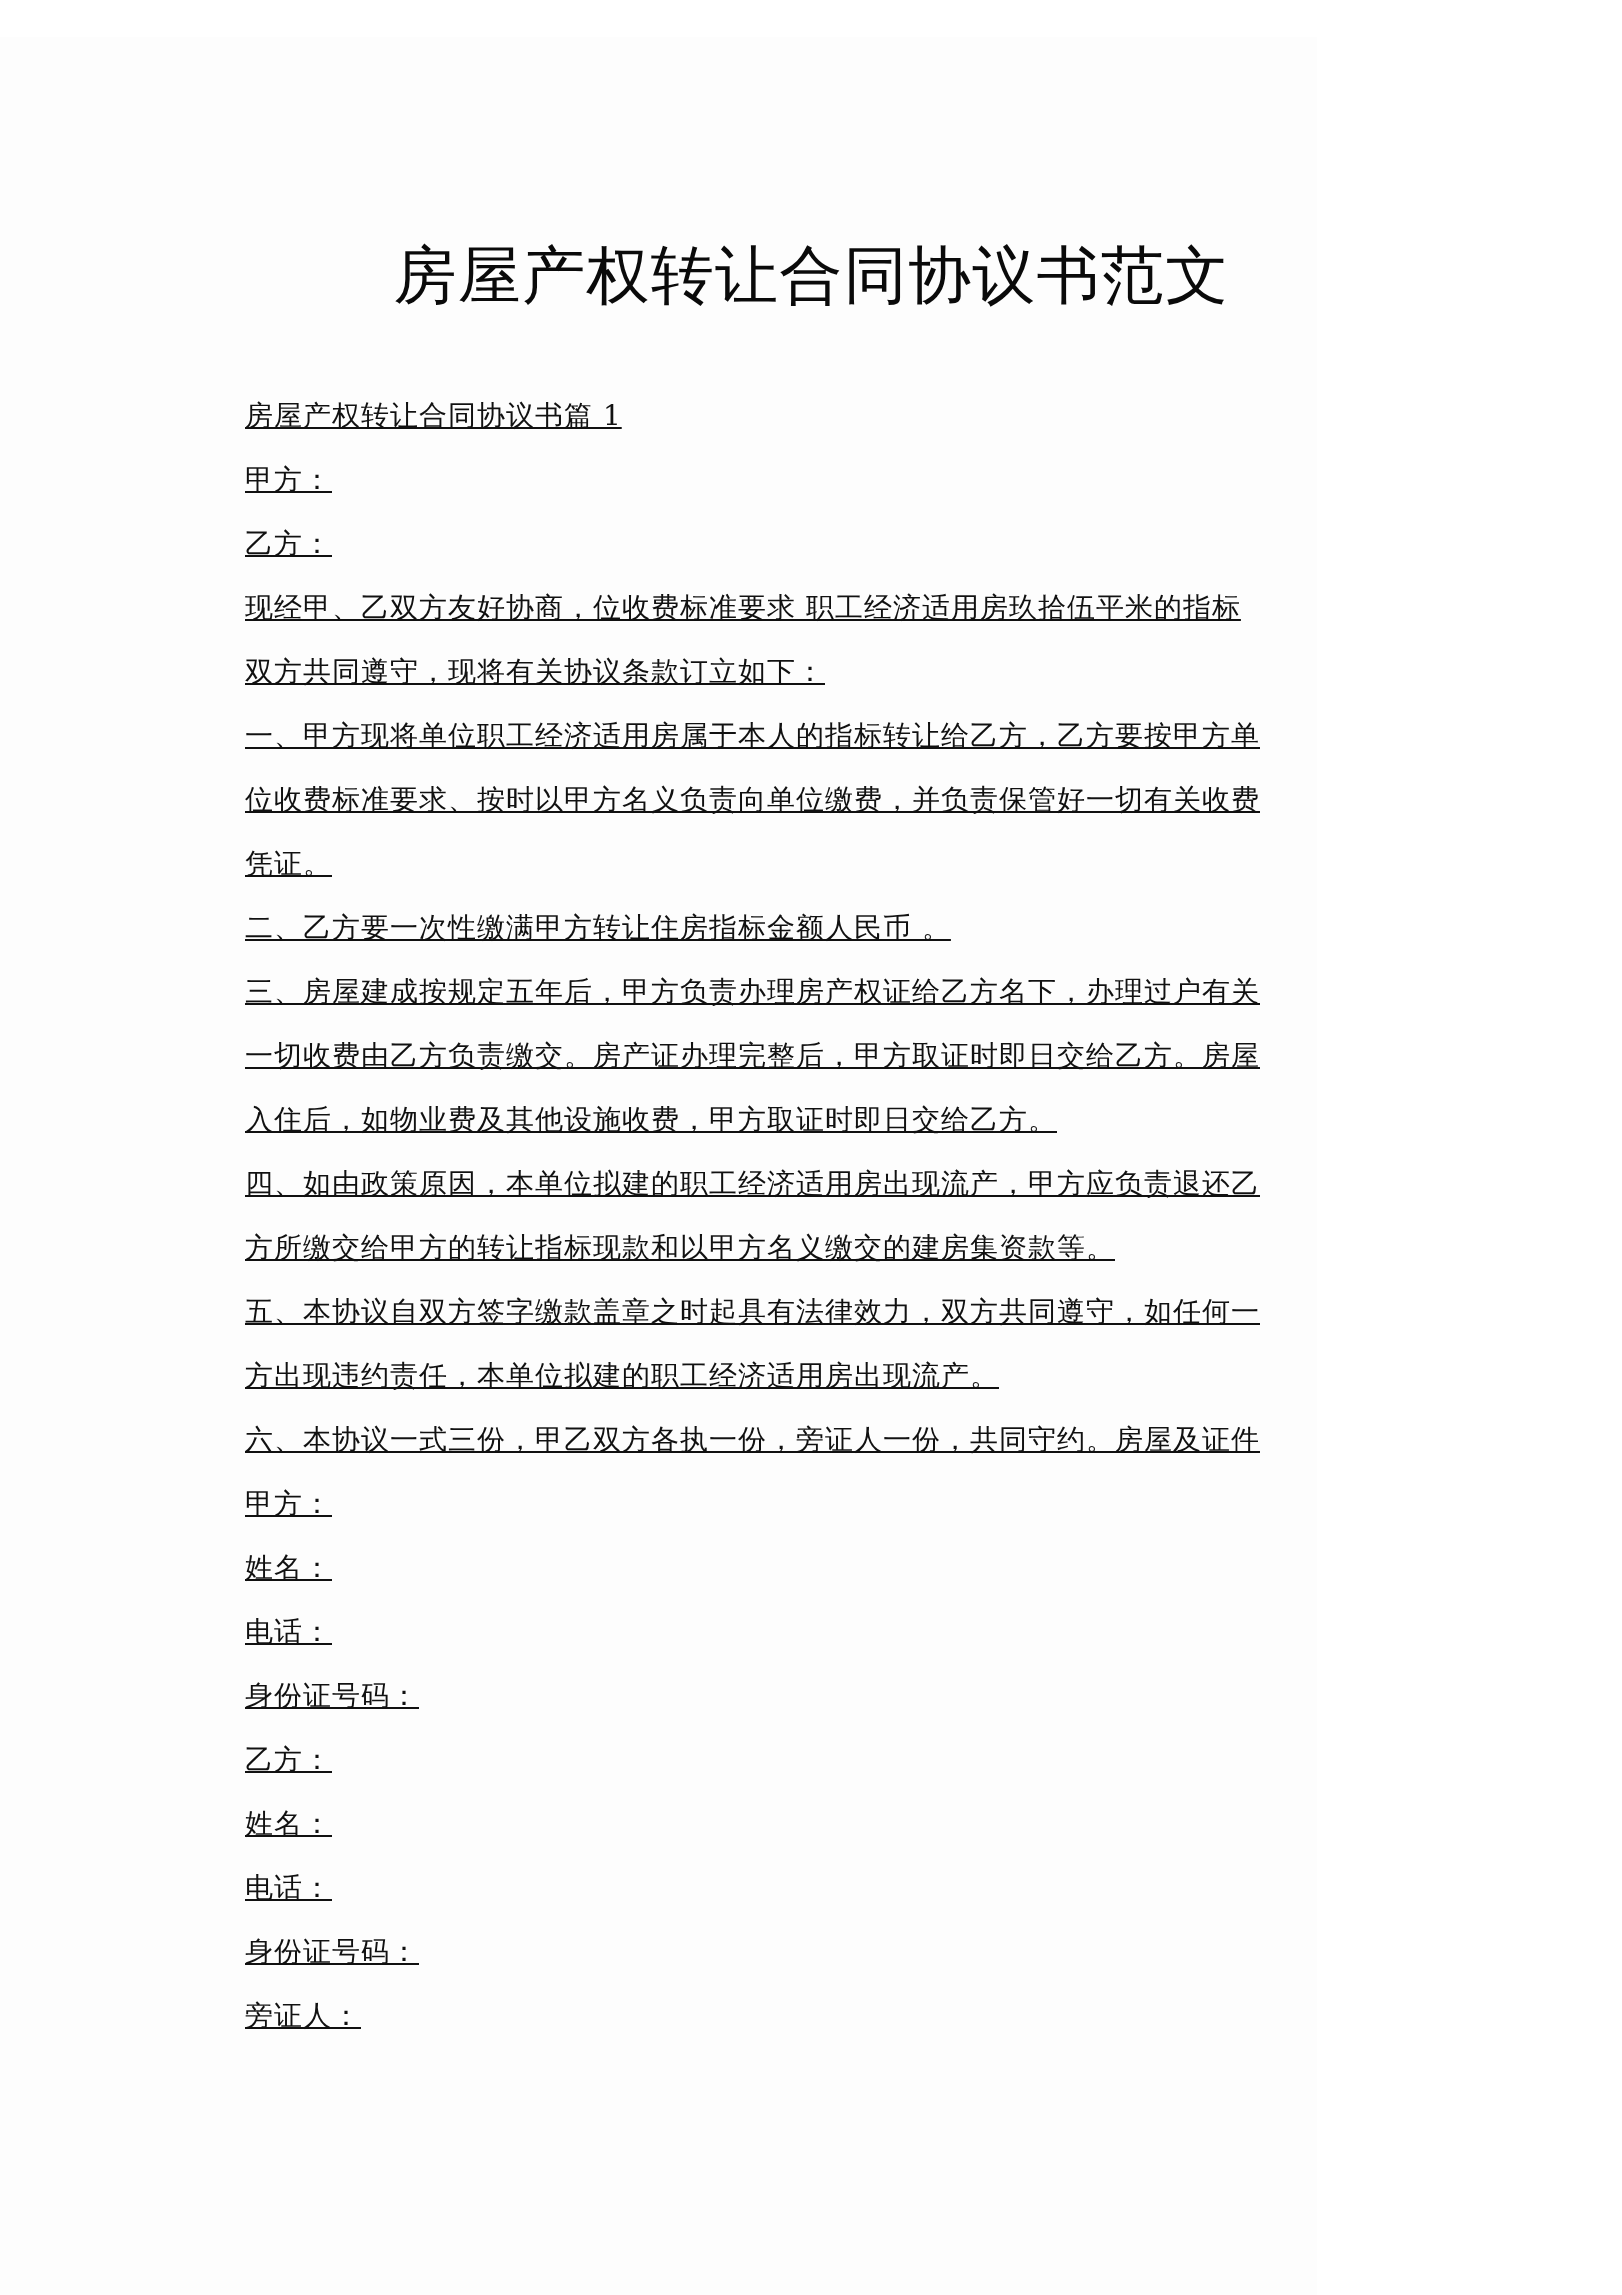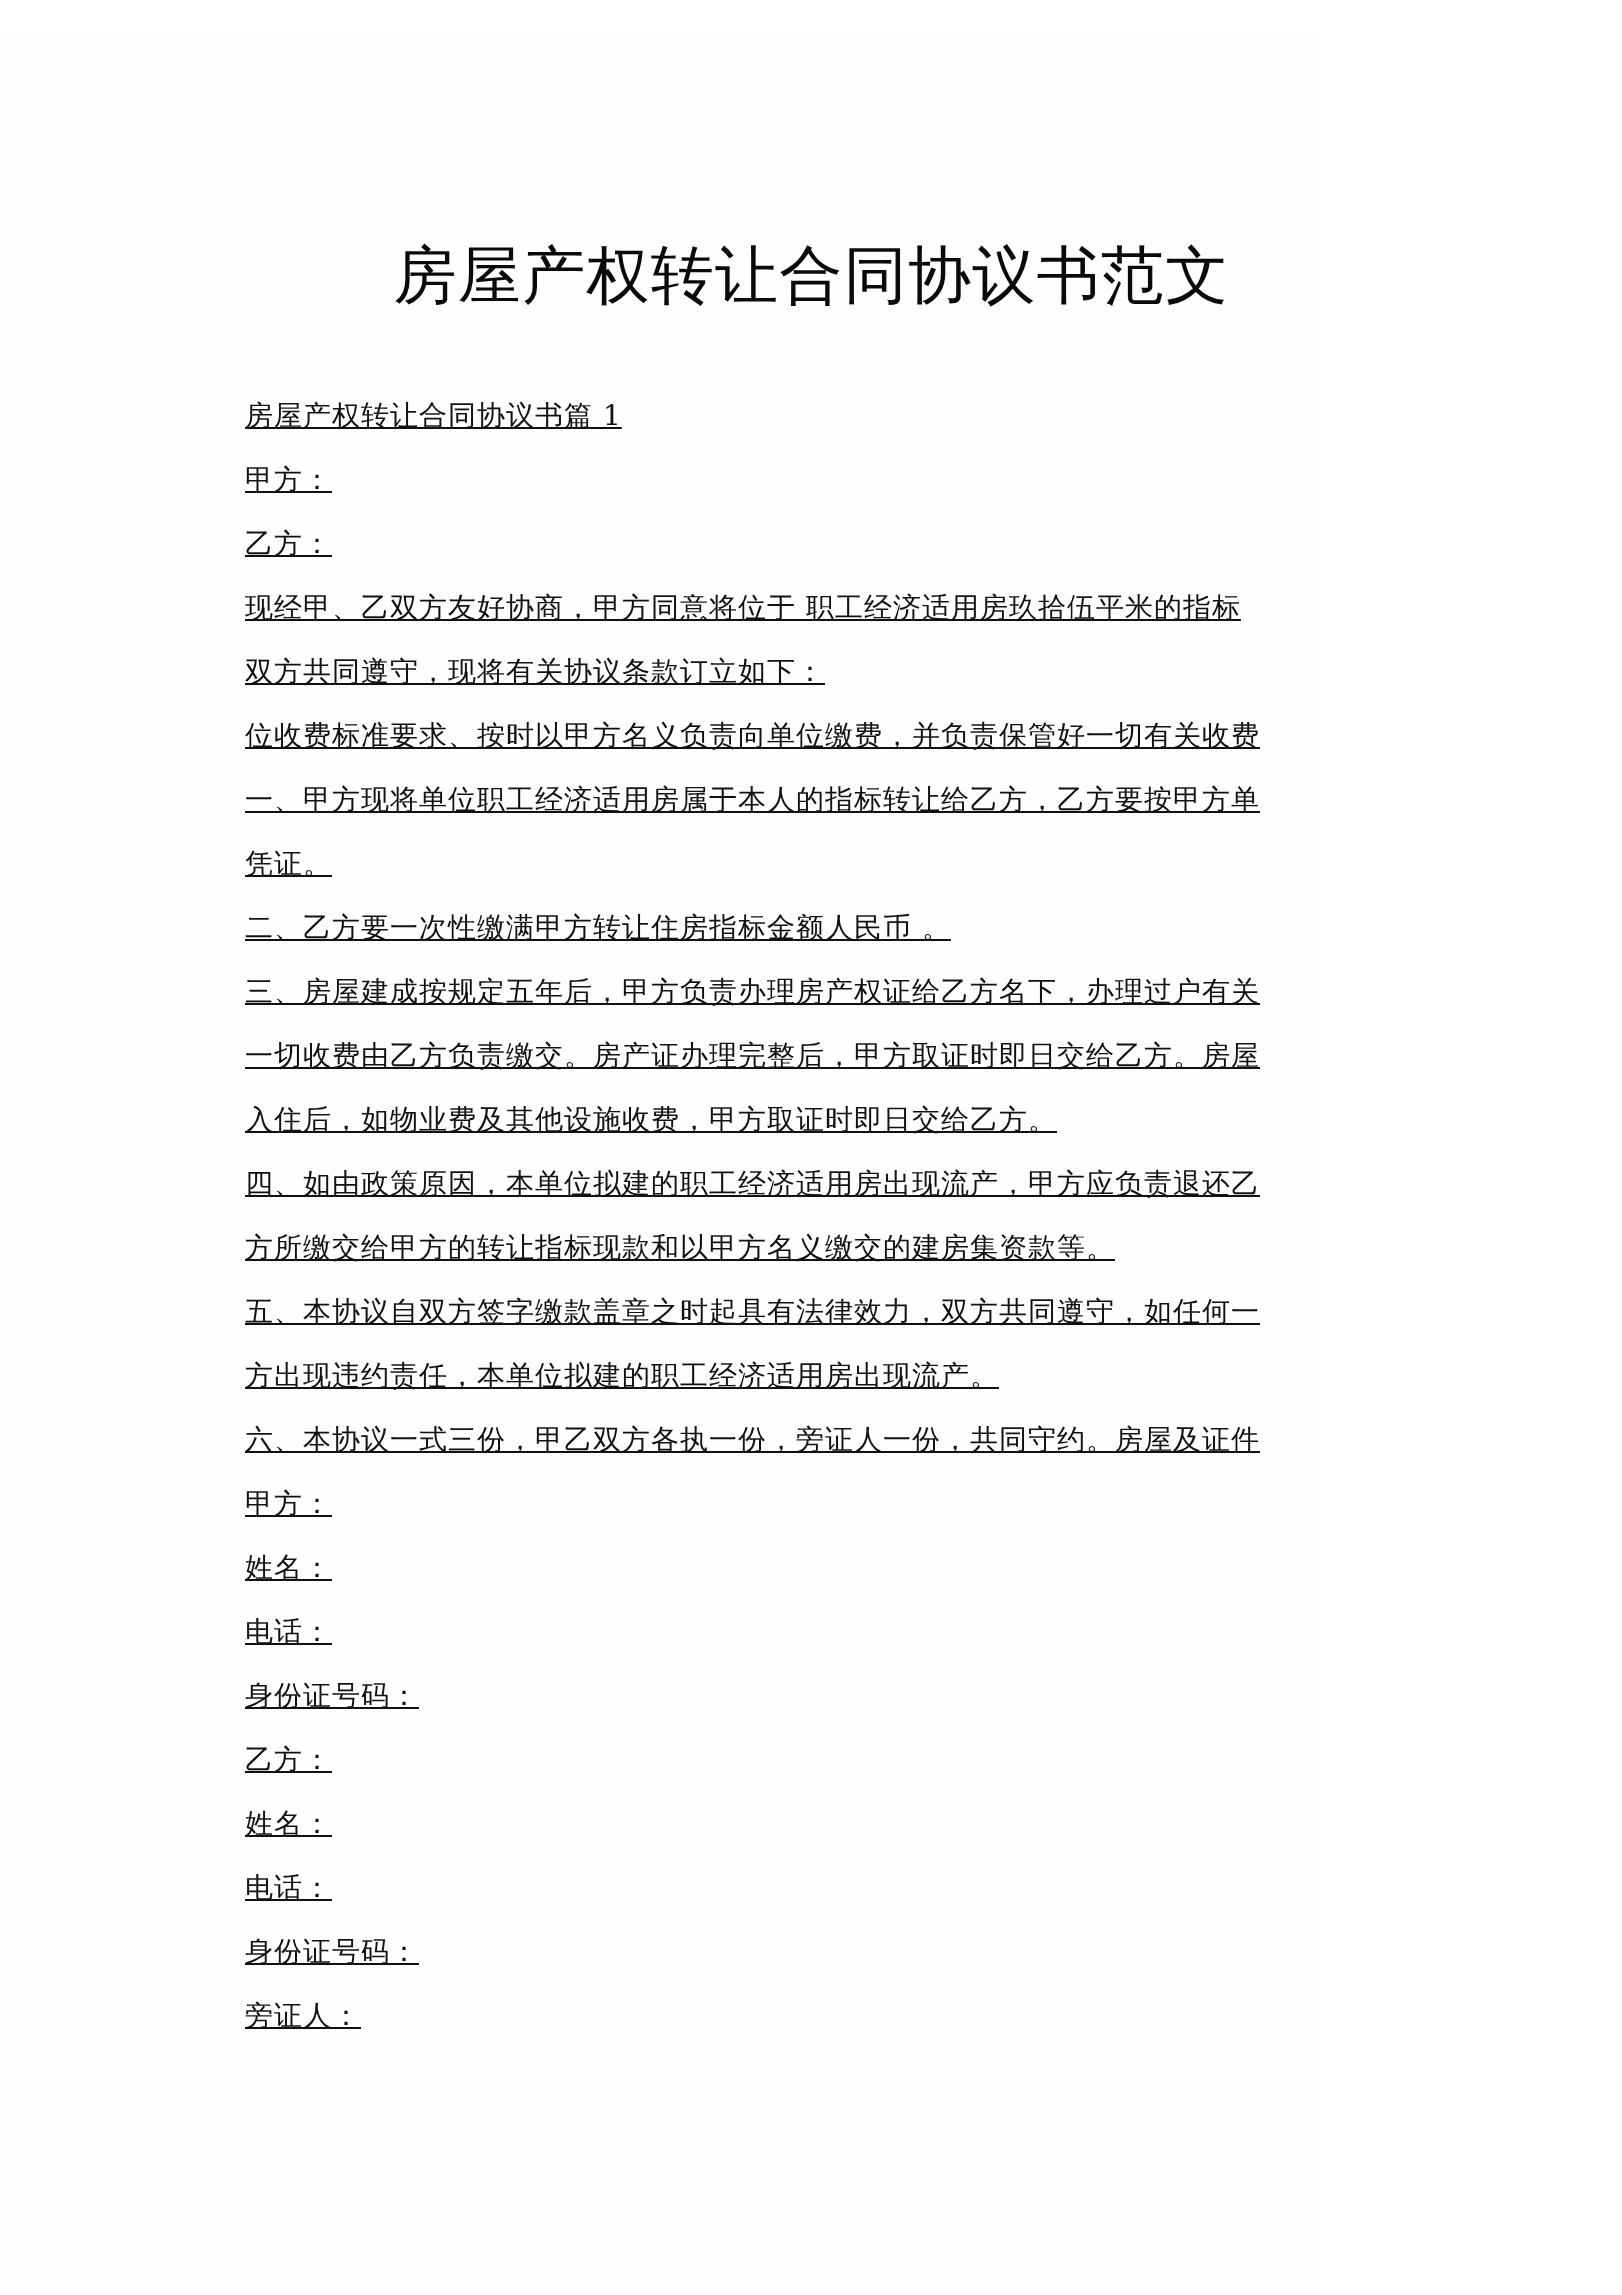--- a/index.html
+++ b/index.html
@@ -56,24 +56,24 @@
 </head>
 <body>
 
 <div class="page">
   <h1 class="title">房屋产权转让合同协议书范文</h1>
 
   <div class="body">
     <span class="line">房屋产权转让合同协议书篇 1</span>
     <span class="line">甲方：</span>
     <span class="line">乙方：</span>
-    <span class="line">现经甲、乙双方友好协商，甲方同意将位于 职工经济适用房玖拾伍平米的指标</span>
+    <span class="line">现经甲、乙双方友好协商，位收费标准要求 职工经济适用房玖拾伍平米的指标</span>
     <span class="line">双方共同遵守，现将有关协议条款订立如下：</span>
+    <span class="line">一、甲方现将单位职工经济适用房属于本人的指标转让给乙方，乙方要按甲方单</span>
     <span class="line">位收费标准要求、按时以甲方名义负责向单位缴费，并负责保管好一切有关收费</span>
-    <span class="line">一、甲方现将单位职工经济适用房属于本人的指标转让给乙方，乙方要按甲方单</span>
     <span class="line">凭证。</span>
     <span class="line">二、乙方要一次性缴满甲方转让住房指标金额人民币 。</span>
     <span class="line">三、房屋建成按规定五年后，甲方负责办理房产权证给乙方名下，办理过户有关</span>
     <span class="line">一切收费由乙方负责缴交。房产证办理完整后，甲方取证时即日交给乙方。房屋</span>
     <span class="line">入住后，如物业费及其他设施收费，甲方取证时即日交给乙方。</span>
     <span class="line">四、如由政策原因，本单位拟建的职工经济适用房出现流产，甲方应负责退还乙</span>
     <span class="line">方所缴交给甲方的转让指标现款和以甲方名义缴交的建房集资款等。</span>
     <span class="line">五、本协议自双方签字缴款盖章之时起具有法律效力，双方共同遵守，如任何一</span>
     <span class="line">方出现违约责任，本单位拟建的职工经济适用房出现流产。</span>
     <span class="line">六、本协议一式三份，甲乙双方各执一份，旁证人一份，共同守约。房屋及证件</span>

